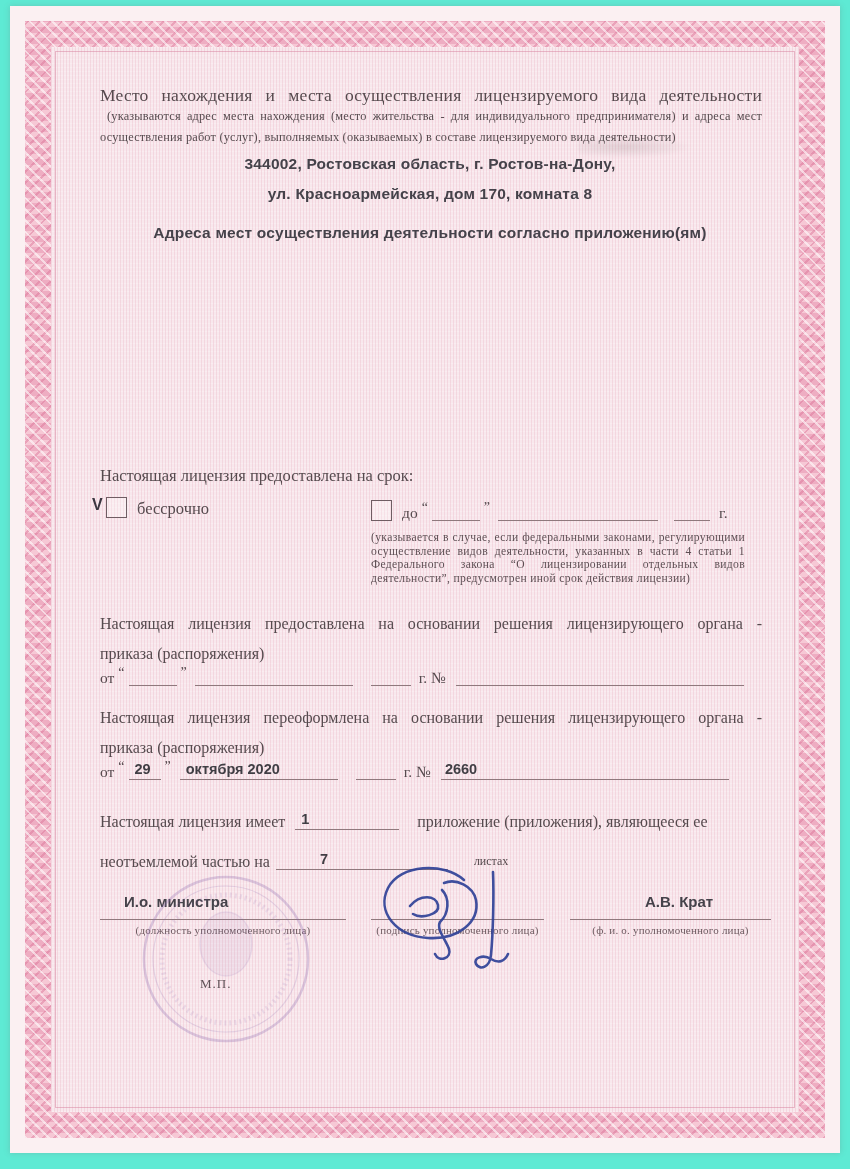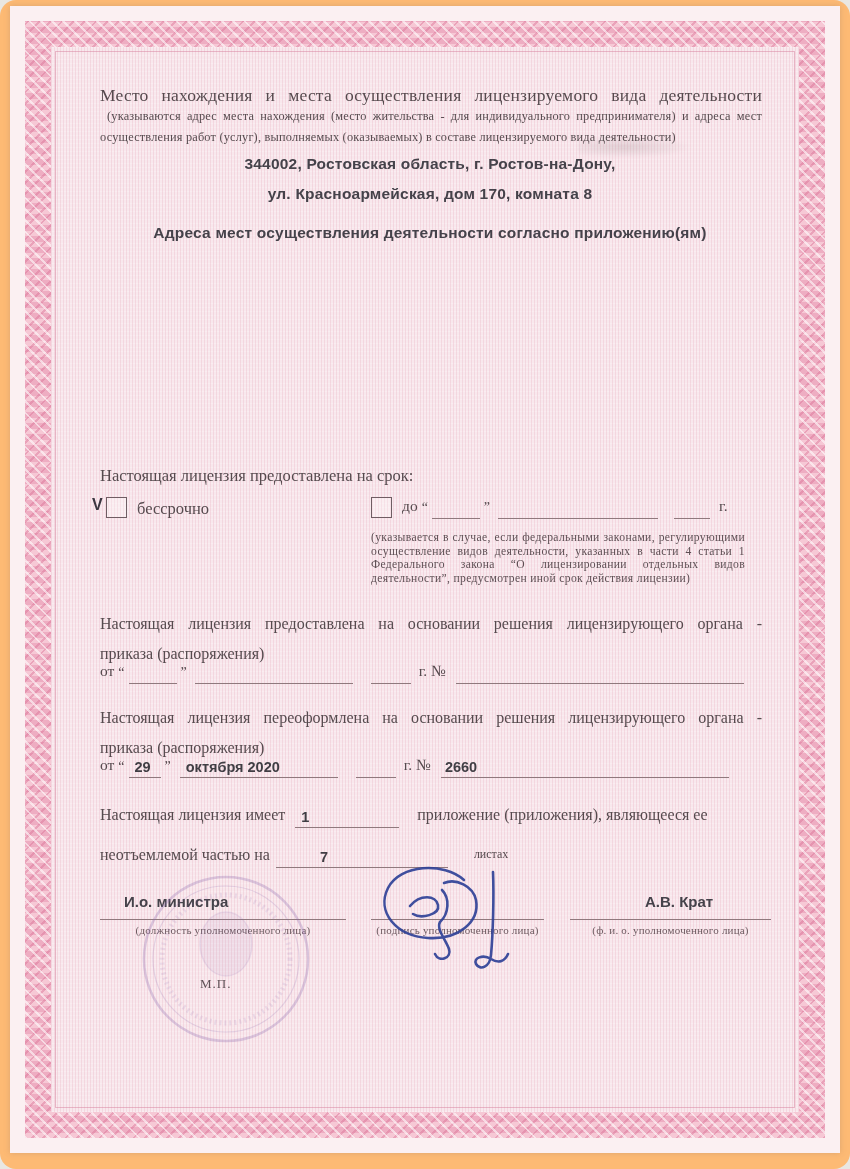--- a/index.html
+++ b/index.html
@@ -1,18 +1,18 @@
 <!DOCTYPE html>
 <html><head>
 <meta charset="utf-8">
 <style>
   html,body{margin:0;padding:0;}
   body{width:850px;height:1169px;overflow:hidden;background:#e9e7e2;}
-  .page{position:relative;width:850px;height:1169px;background:#fdba74;
-        font-family:"Liberation Serif","DejaVu Serif",serif;color:#564a4e;border-radius:16px;}
+  .page{position:relative;width:850px;height:1169px;background:#5eead4;
+        font-family:"Liberation Serif","DejaVu Serif",serif;color:#564a4e;}
   .cert{position:absolute;left:10px;top:6px;width:830px;height:1147px;background:#fbf0f2;
         box-shadow:0 0 6px rgba(120,100,100,.25);}
   .band{position:absolute;inset:15px;background-color:#f2b9c9;
         background-image:
           repeating-linear-gradient(45deg, rgba(255,255,255,.55) 0 2px, rgba(255,255,255,0) 2px 8px),
           repeating-linear-gradient(-45deg, rgba(219,116,152,.45) 0 2px, rgba(255,255,255,0) 2px 8px),
           repeating-linear-gradient(0deg, #f6c8d5 0 5px, #eeadc2 5px 11px);}
   .field{position:absolute;inset:41px;background-color:#f8e8ed;
         background-image:
           repeating-linear-gradient(90deg, rgba(233,176,192,.32) 0 1px, rgba(0,0,0,0) 1px 3px),
@@ -31,21 +31,21 @@
 
   .term-title{position:absolute;left:100px;top:466px;font-size:16.5px;}
 
   .vmark{position:absolute;left:92px;top:496px;font-family:"Liberation Sans",sans-serif;
          font-weight:bold;font-size:16px;color:#3c3640;}
   .box{width:21px;height:21px;border:1.4px solid #6f5d63;background:rgba(255,255,255,.25);
        box-sizing:border-box;flex:0 0 auto;}
   .chk1{position:absolute;left:106px;top:497px;}
   .opt1{position:absolute;left:137px;top:499px;font-size:16.5px;}
 
-  .fillrow{position:absolute;display:flex;height:24px;}
+  .fillrow{position:absolute;display:flex;align-items:flex-end;height:24px;}
   .fillrow .lbl{font-size:15.5px;line-height:17px;white-space:nowrap;}
   .fillrow .q{font-size:14px;line-height:22px;align-self:flex-start;margin:0 4px;}
   .ul{border-bottom:1px solid #8f797d;height:22px;display:flex;align-items:flex-end;
       box-sizing:border-box;flex:0 0 auto;}
   .val{font-family:"Liberation Sans","DejaVu Sans",sans-serif;font-weight:bold;
        font-size:14.5px;color:#403e44;line-height:16px;padding:0 0 2px 6px;white-space:nowrap;}
 
   .row-until{left:371px;top:497px;}
   .row-until .box{margin-right:10px;}
 

